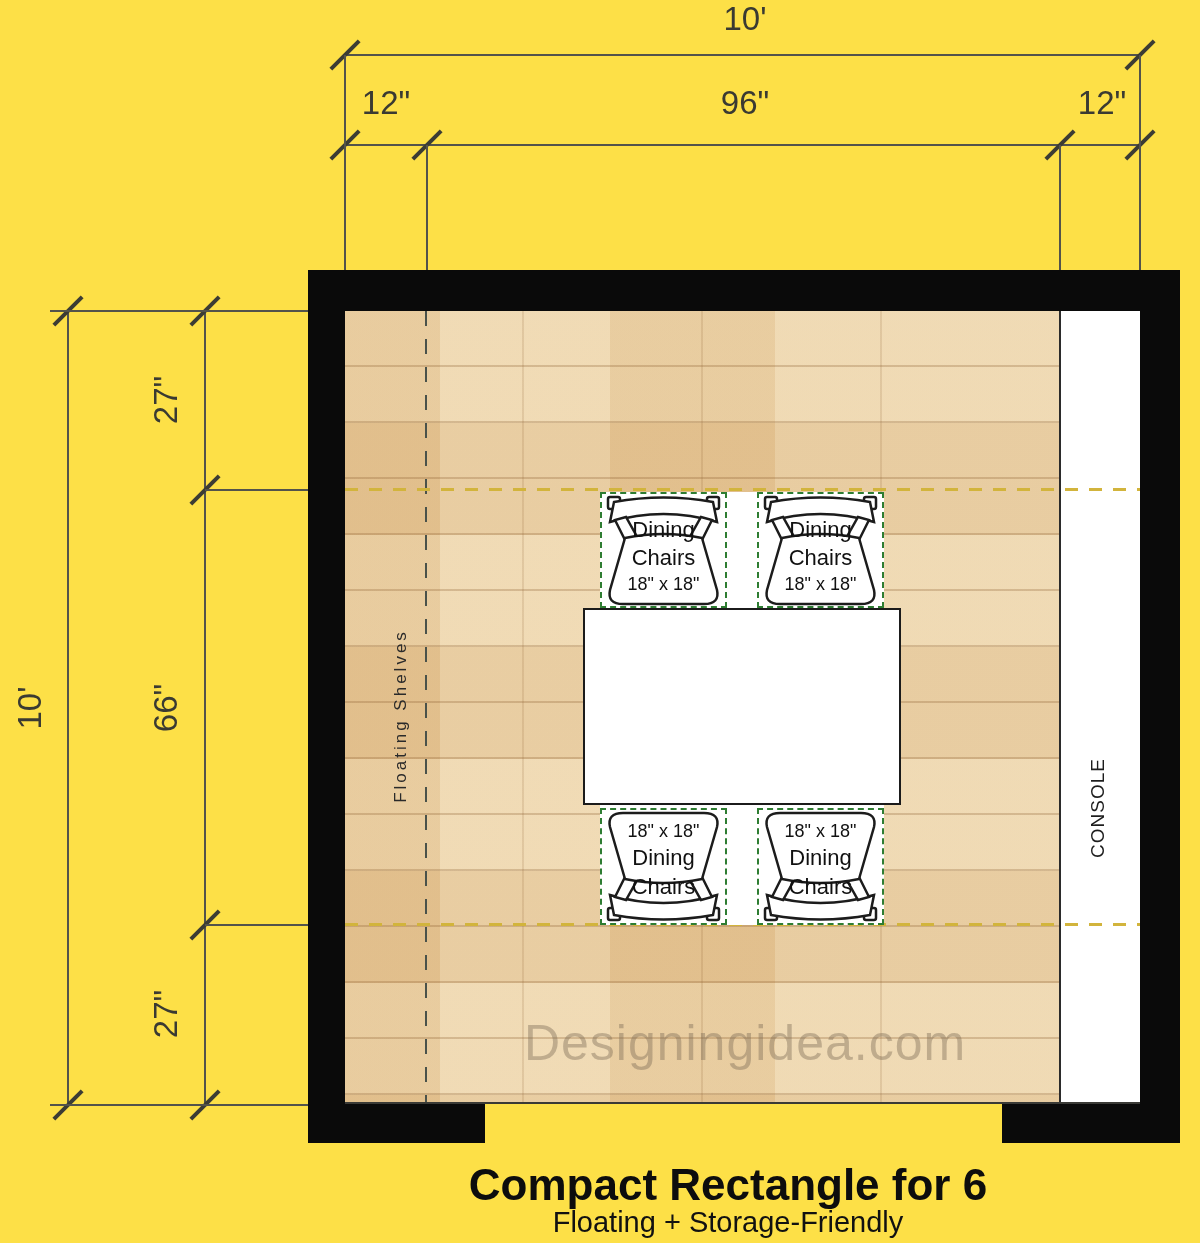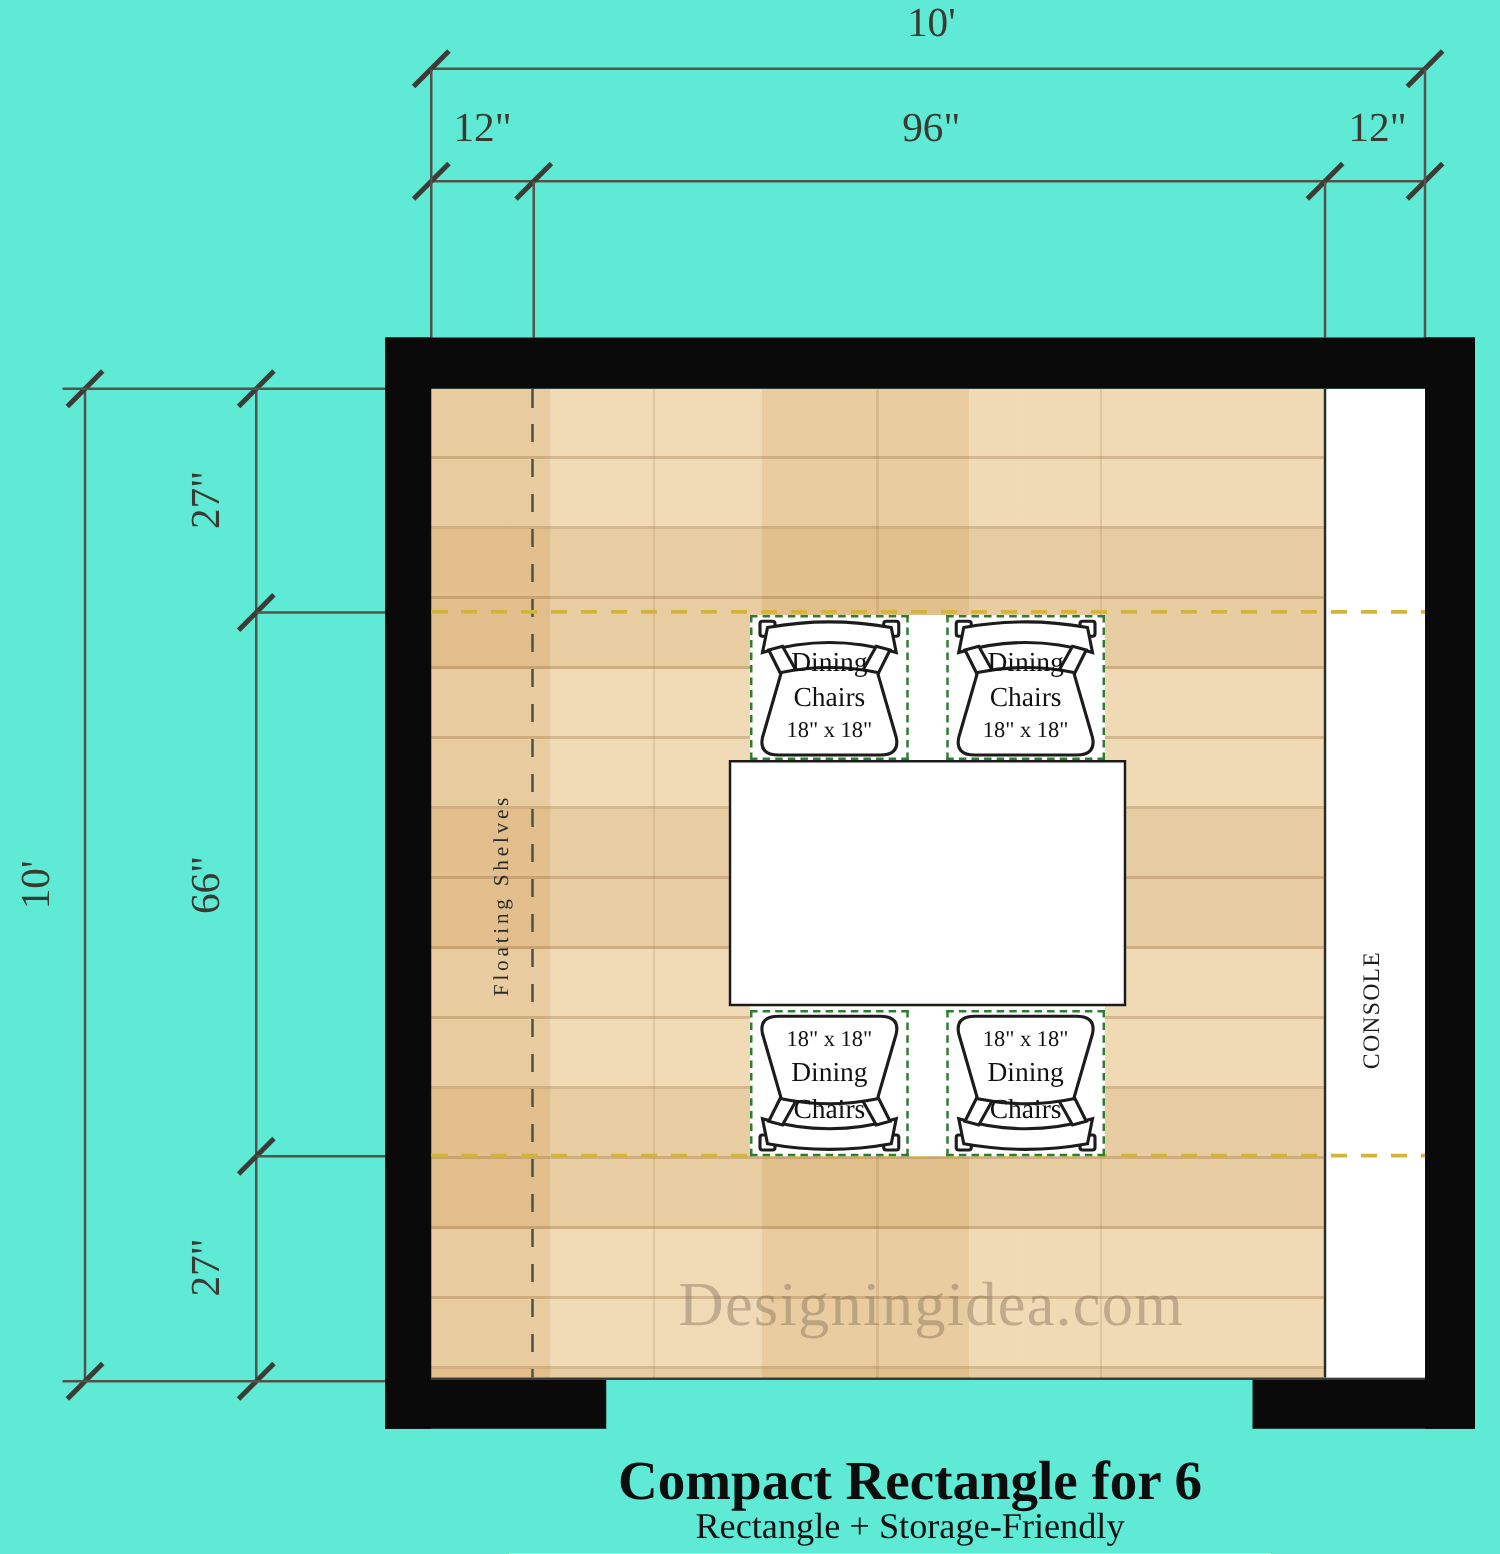--- a/index.html
+++ b/index.html
@@ -1,19 +1,19 @@
 <!DOCTYPE html>
 <html style="--wall: #0a0a0a; --floor: #ebd0a2; --dimline: #53534b; --tick: #3c3c34; --dimtext: #3a3a32; --guide: #d2b43c; --shelfline: #4a524a; --green: #2e7d32;"><head>
 <meta charset="utf-8">
 <style>
   html,body{margin:0;padding:0;background:#ffffff;}
   .canvas{
     position:relative; width:1200px; height:1243px; overflow:hidden;
-    background:#5eead4;
-    font-family:Liberation Serif, serif;
+    background:#fde047;
+    font-family:Liberation Sans, sans-serif;
   }
   
   .hline,.vline{position:absolute;background:var(--dimline);}
   .hline{height:2px;}
   .vline{width:2px;}
   .tick{
     position:absolute;width:40px;height:4px;background:var(--tick);
     transform:translate(-50%,-50%) rotate(-45deg);
   }
   .dim-label{
@@ -204,15 +204,15 @@
       <path d="M15 28 L28 54 L40 50 L26 25 Z"></path>
         <path d="M112 28 L99 54 L87 50 L101 25 Z"></path>
       <path d="M25 46 Q63.5 38 102 46 L117 98 Q120 112 104 112 L23 112 Q7 112 10 98 Z"></path>
     </svg>
     <div class="txt ls">18" x 18"</div>
     <div class="txt l1">Dining</div>
     <div class="txt l2">Chairs</div>
   </div>
 
   <div class="plan-title">Compact Rectangle for 6</div>
-  <div class="plan-subtitle">Rectangle + Storage-Friendly</div>
+  <div class="plan-subtitle">Floating + Storage-Friendly</div>
 
 </div>
 
 </body></html>

